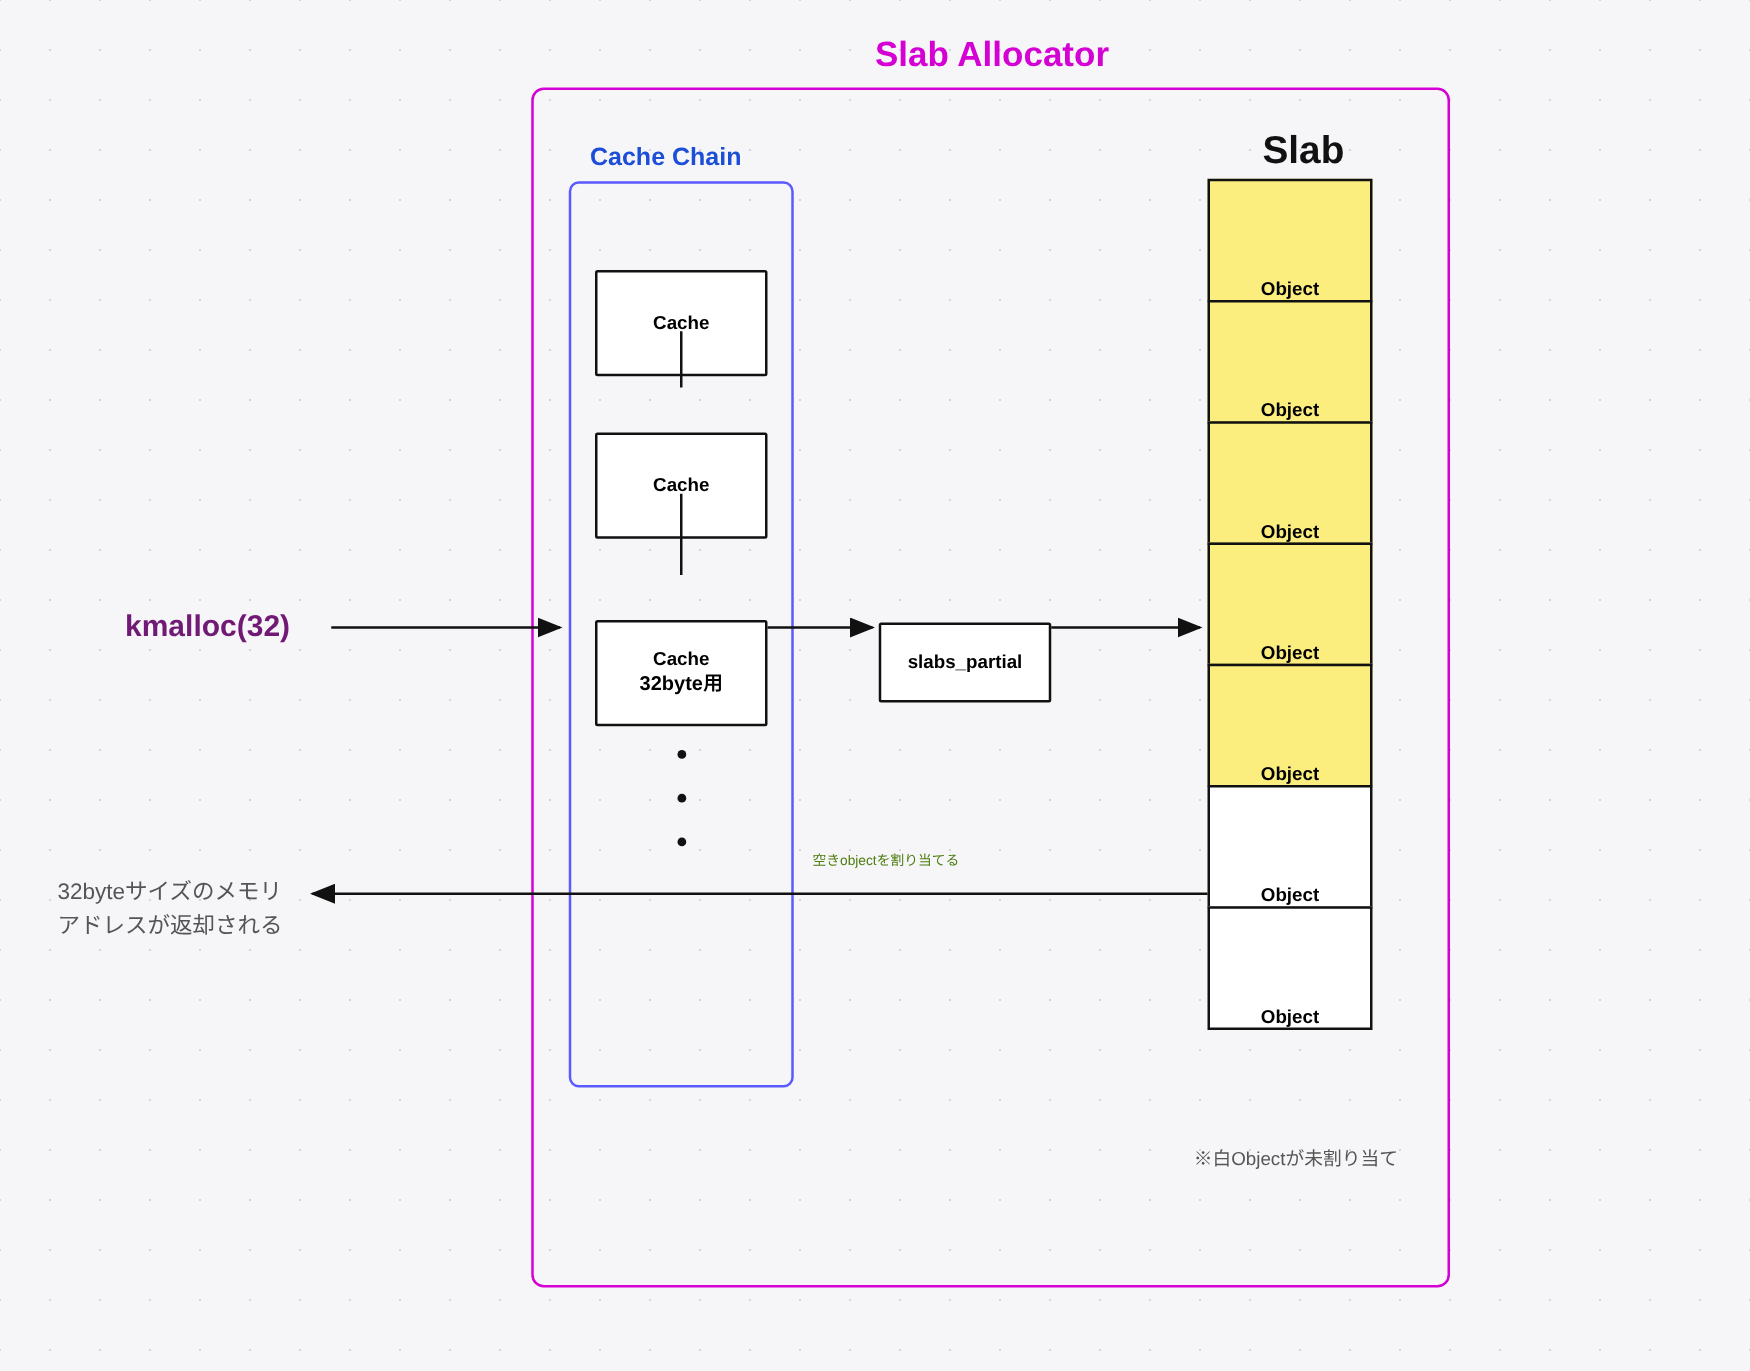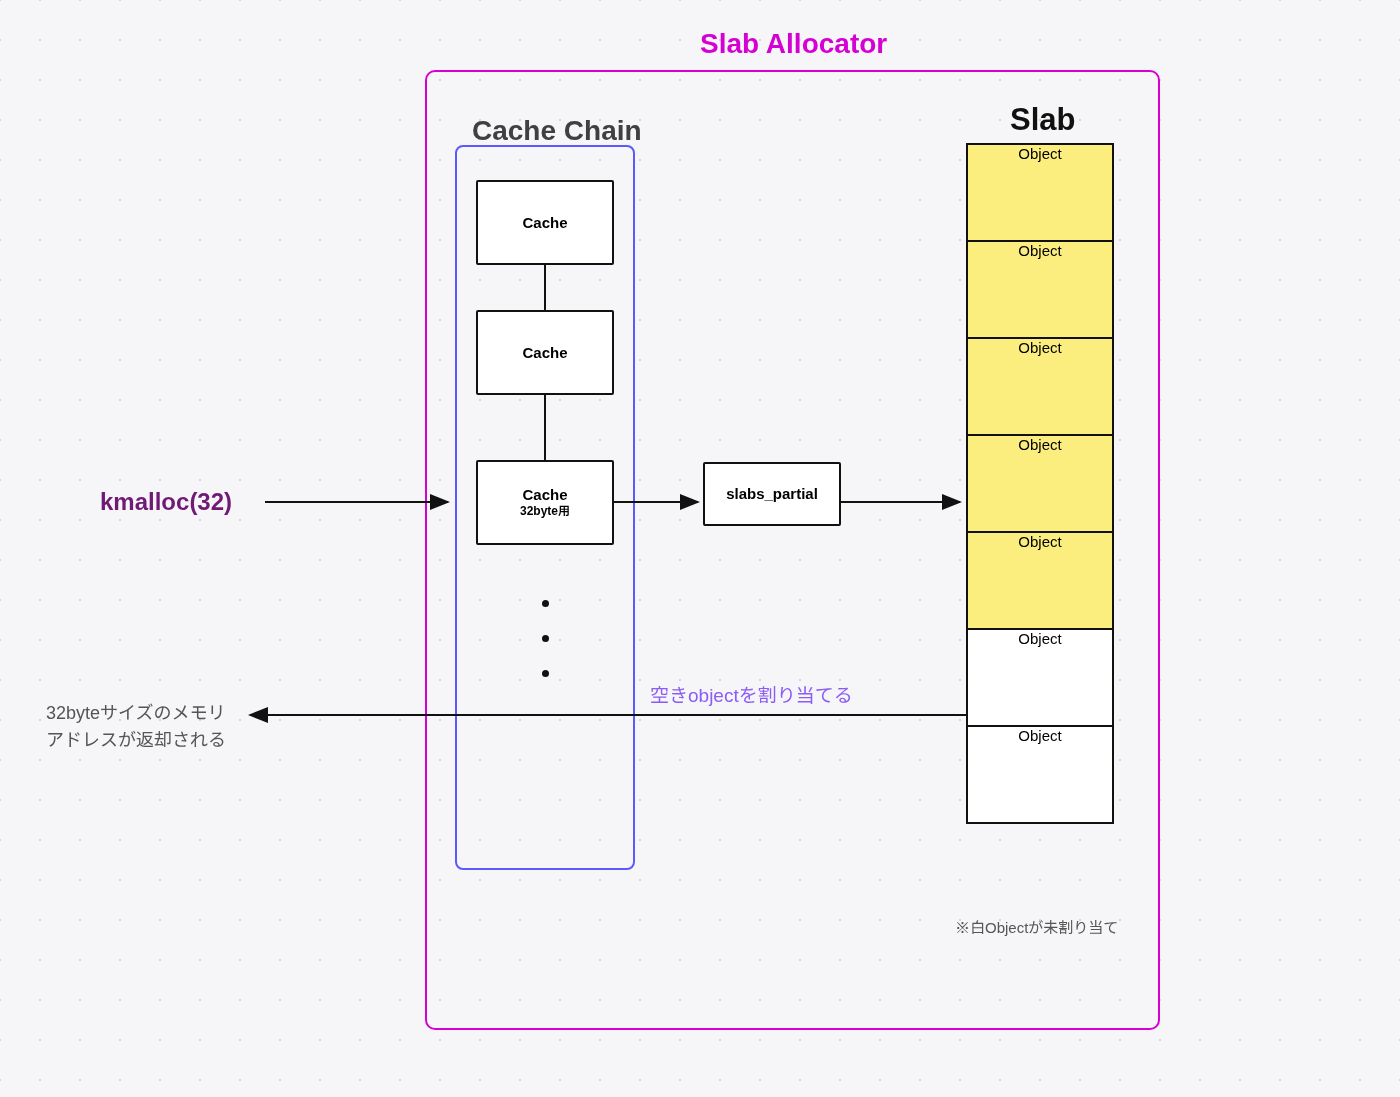--- a/index.html
+++ b/index.html
@@ -25,85 +25,86 @@
     text-align: right;
   }
   .allocator-box {
     position: absolute;
     border: 2px solid #d400d4;
     border-radius: 10px;
     background: transparent;
   }
   .cache-title {
     position: absolute;
-    color: #404040;
-    font-weight: 700;
-    font-size: 28px;
+    color: #1d4ed8;
+    font-weight: 700;
+    font-size: 20px;
   }
   .cache-chain-box {
     position: absolute;
     border: 2px solid #5a5aff;
     border-radius: 8px;
   }
   .node {
     position: absolute;
     background: #fff;
     border: 2px solid #111;
     border-radius: 2px;
     display: flex;
     flex-direction: column;
     align-items: center;
     justify-content: center;
     font-size: 15px;
     font-weight: 600;
     line-height: 1.3;
     text-align: center;
-  }
-  .node-sub { font-weight: 600; font-size: 12px; }
+    margin-top: 36px;
+  }
+  .node-sub { font-weight: 600; font-size: 16px; }
   .slab-title {
     position: absolute;
     font-weight: 800;
     font-size: 31px;
     color: #111;
   }
   .slab-stack {
     position: absolute;
     display: flex;
     flex-direction: column;
   }
   .slab-obj {
-    width: 148px;
+    width: 132px;
     height: 99px;
     border: 2px solid #111;
     margin-top: -2px;
     display: flex;
-    align-items: flex-start;
+    align-items: flex-end;
     justify-content: center;
-    font-weight: 400;
+    font-weight: 700;
     font-size: 15px;
     background: #fff;
   }
   .slab-obj:first-child { margin-top: 0; }
   .slab-obj.alloc { background: #fcee7e; }
   .kmalloc {
     position: absolute;
     font-weight: 700;
     font-size: 24px;
     color: #701a75;
   }
   .return-text {
     position: absolute;
     font-size: 18px;
     color: #555;
     line-height: 1.5;
   }
   .assign-text {
     position: absolute;
-    font-size: 19px;
-    color: #8b5cf6;
+    font-size: 11px;
+    color: #4d7c0f;
   }
   .footnote {
     position: absolute;
     font-size: 15px;
     color: #555;
     margin-top: 46px;
   }
   .dot { position:absolute; width:7px; height:7px; background:#111; border-radius:50%; }
   svg.arrows { position:absolute; inset:0; width:1400px; height:1097px; pointer-events:none; }
 </style>

